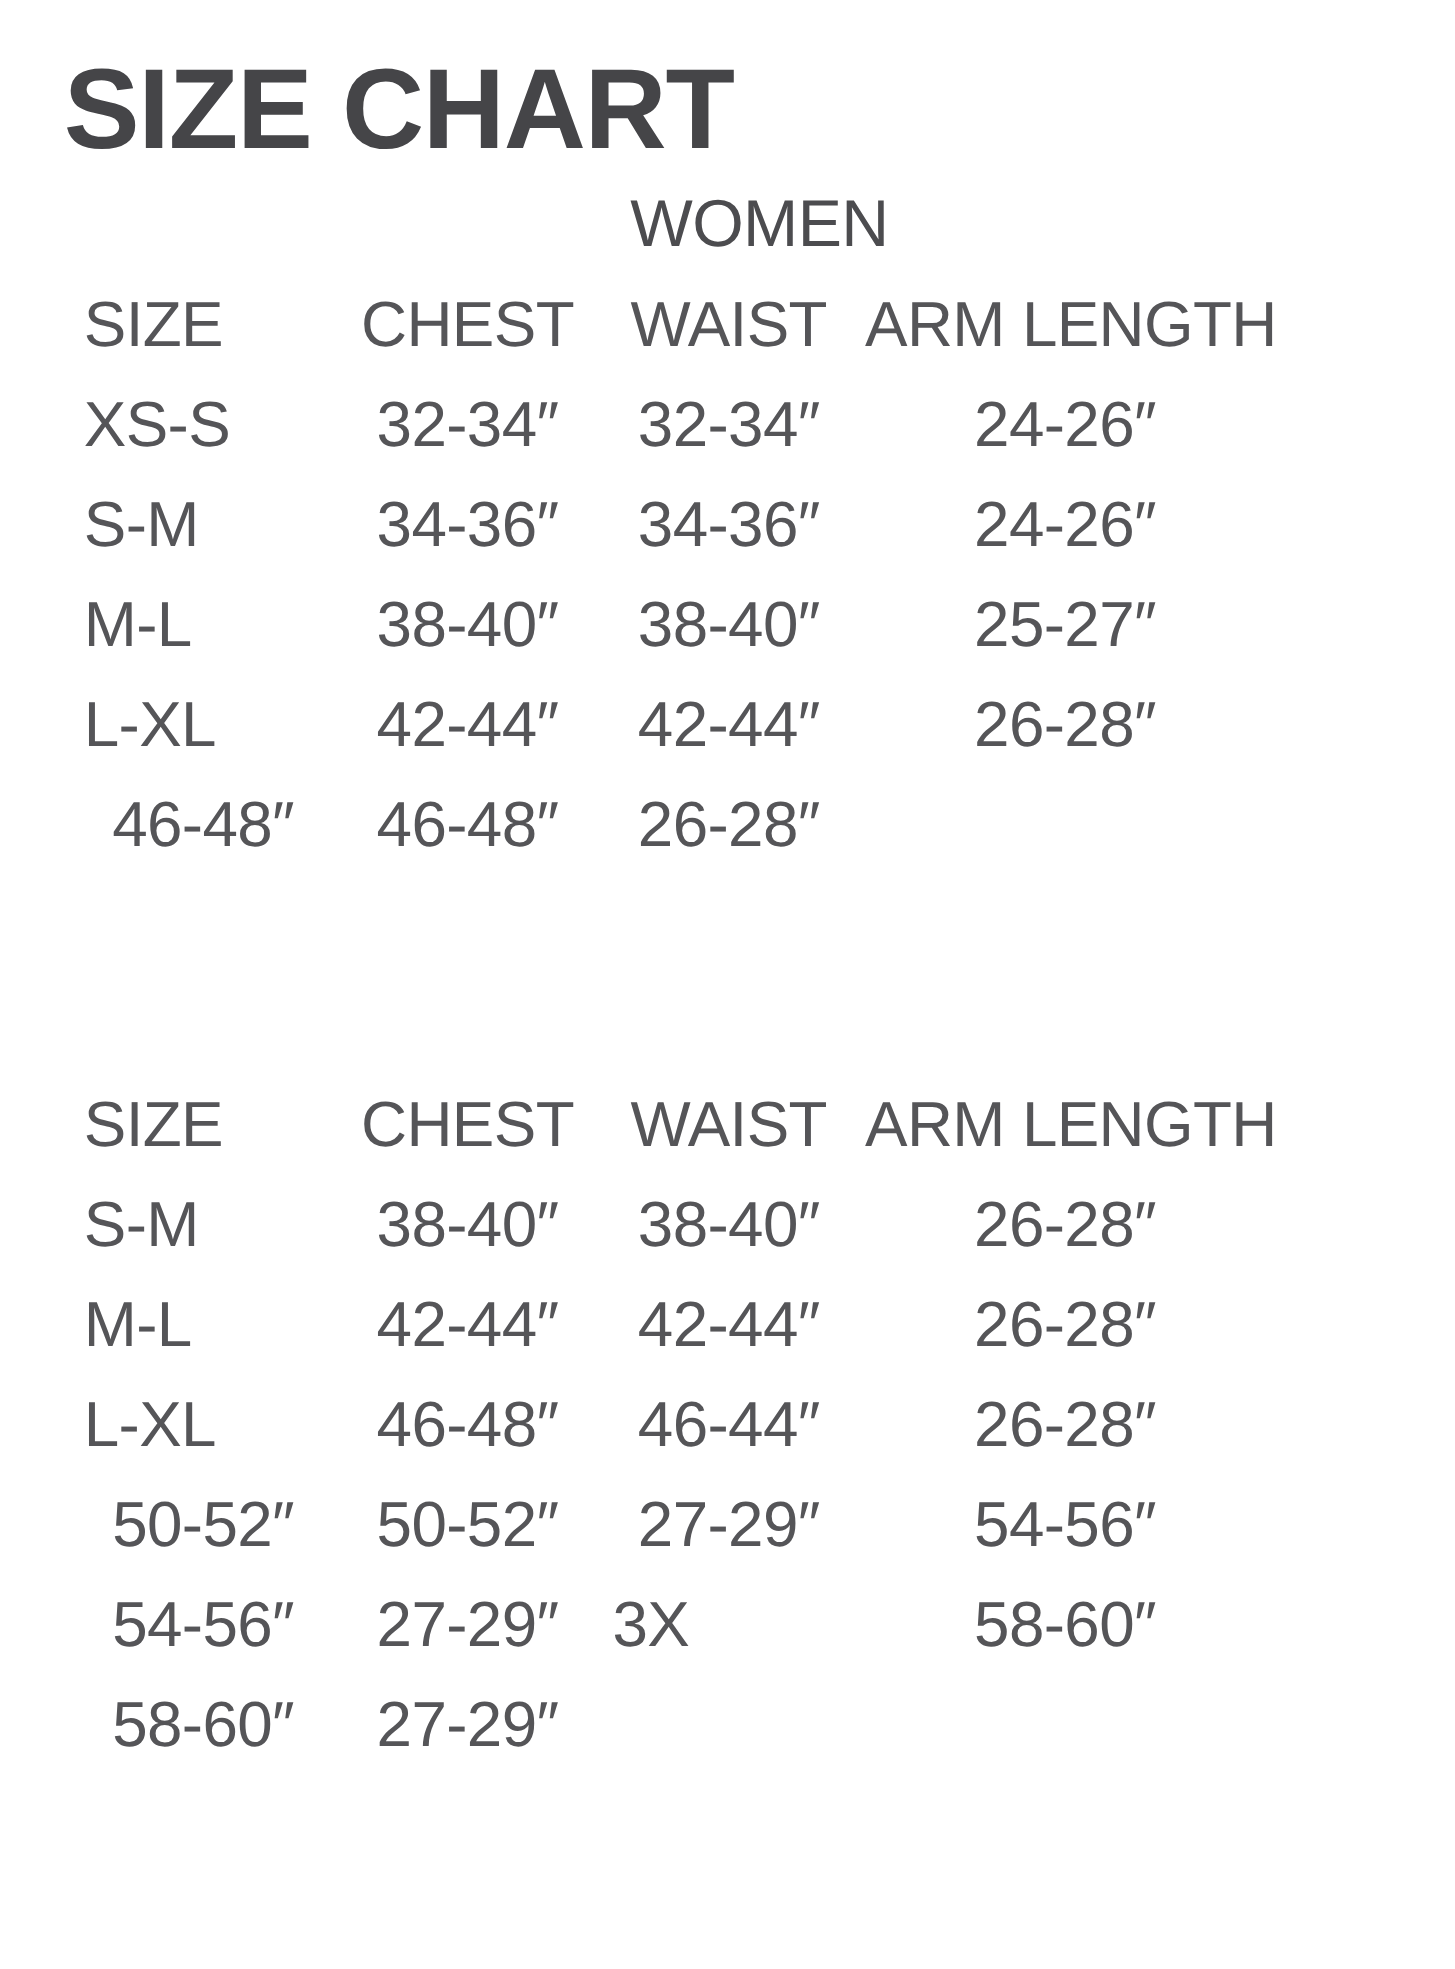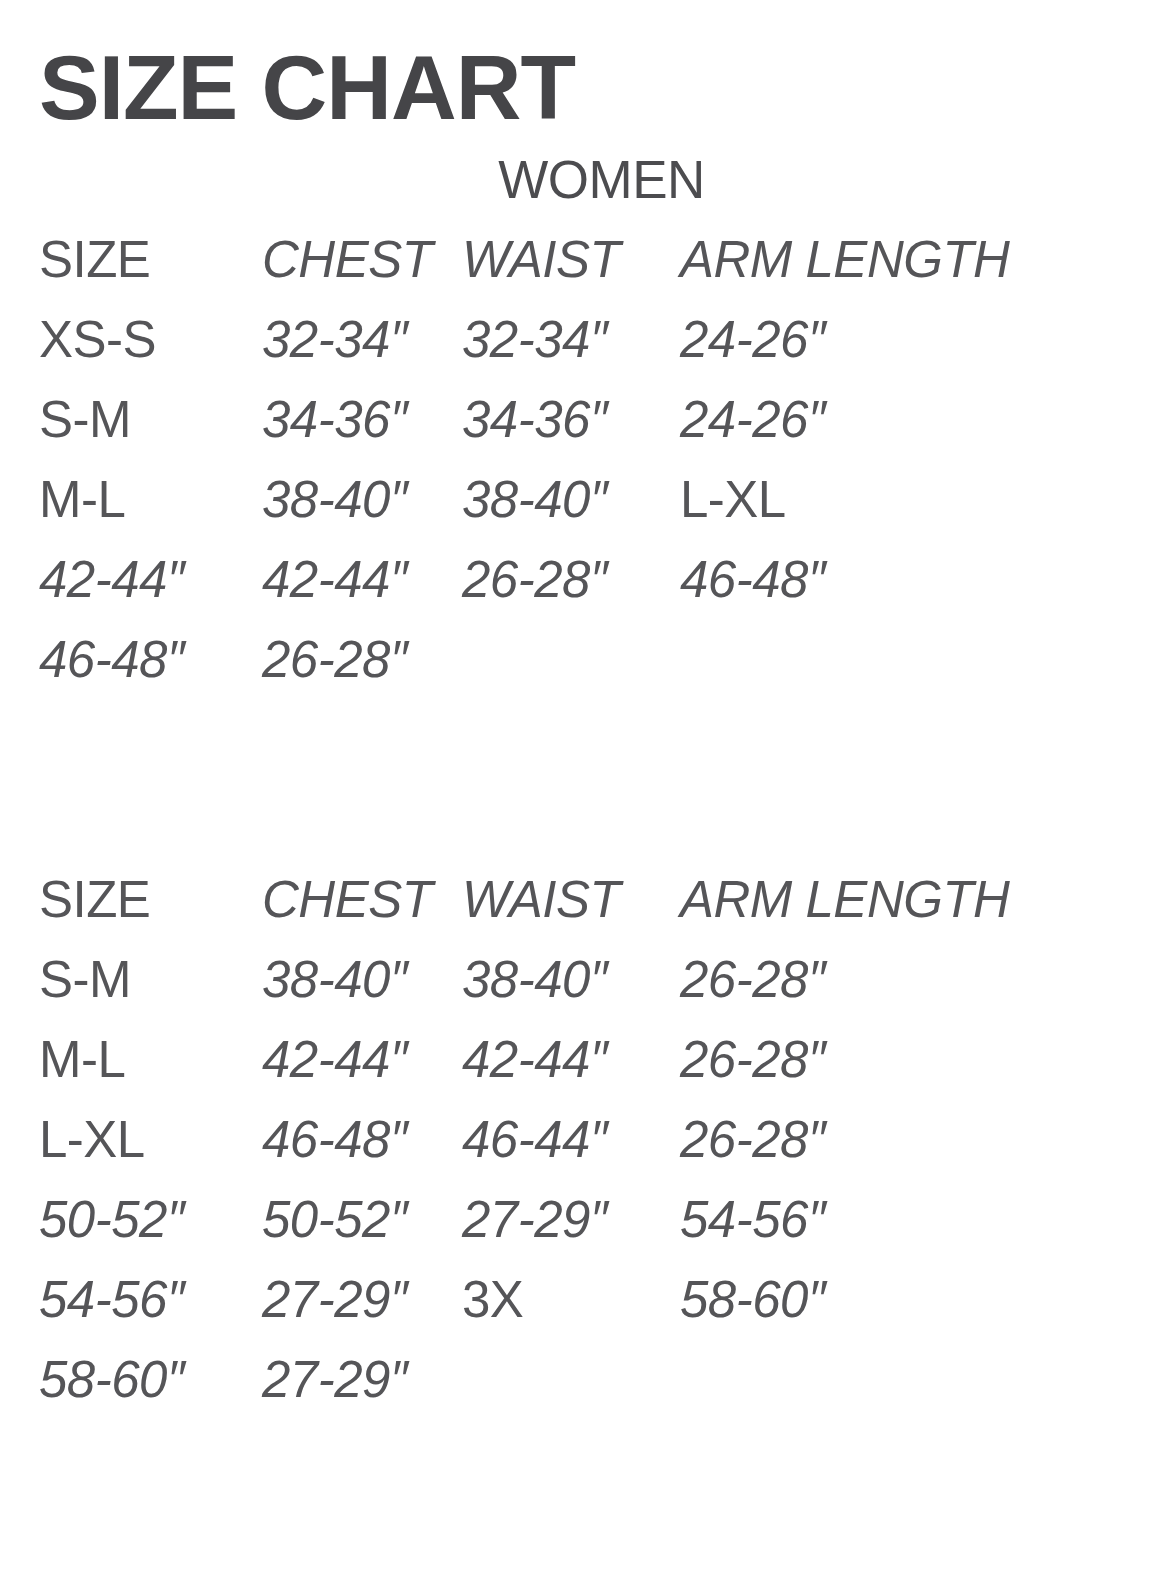--- a/index.html
+++ b/index.html
@@ -11,21 +11,21 @@
   html,body{margin:0;padding:0;}
   body{
     width:1164px;height:1575px;
     background:var(--bg);
     font-family:"Liberation Sans", sans-serif;
     overflow:hidden;
   }
   .page{
     box-sizing:border-box;
     width:1164px;height:1575px;
-    padding-left:39px;
+    padding-left:51px;
   }
   .page-title{
     margin:0;
     padding-top:42px;
     height:98px;
     font-size:91px;
     line-height:1.02;
     font-weight:700;
     letter-spacing:-1px;
     color:var(--heading);
@@ -48,24 +48,25 @@
     color:var(--body);
     font-size:51px;
     letter-spacing:-0.5px;
   }
   .cell{
     line-height:80px;
     height:80px;
     white-space:nowrap;
   }
   .cell.num, .cell.colhead-c{
-    font-style:italic;
+    text-align:center;
   }
   .cell.rowlabel, .cell.colhead-l{
     text-align:left;
+    margin-left:16px;
   }
 </style>
 </head>
 <body>
 
 <div class="page">
 
   <h1 class="page-title">SIZE CHART</h1>
 
   <div class="section-label">WOMEN</div>
@@ -82,20 +83,21 @@
     <div class="cell num">24-26″</div>
 
     <div class="cell rowlabel">S-M</div>
     <div class="cell num">34-36″</div>
     <div class="cell num">34-36″</div>
     <div class="cell num">24-26″</div>
 
     <div class="cell rowlabel">M-L</div>
     <div class="cell num">38-40″</div>
     <div class="cell num">38-40″</div>
+    <div class="cell num">25-27″</div>
 
     <div class="cell rowlabel">L-XL</div>
     <div class="cell num">42-44″</div>
     <div class="cell num">42-44″</div>
     <div class="cell num">26-28″</div>
 
     <div class="cell num">46-48″</div>
     <div class="cell num">46-48″</div>
     <div class="cell num">26-28″</div>
   </div>

